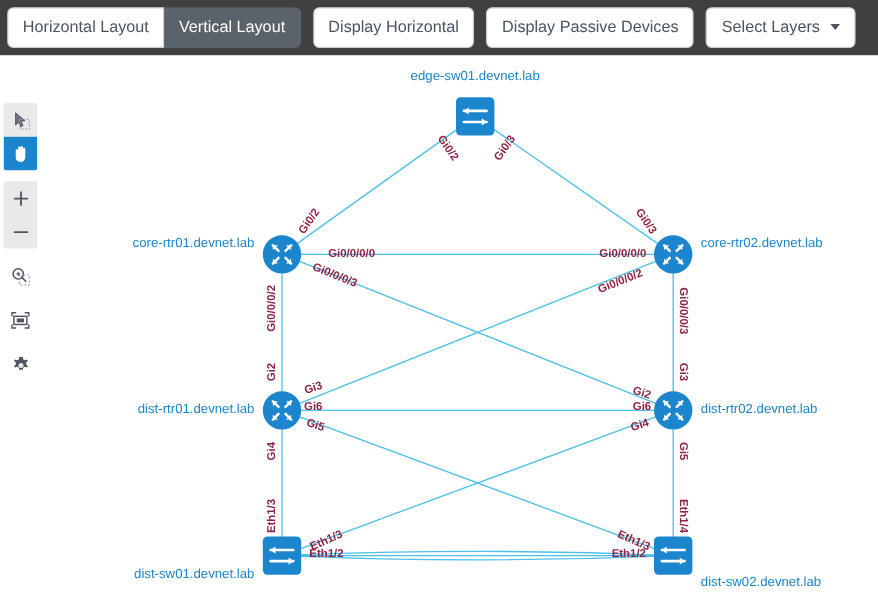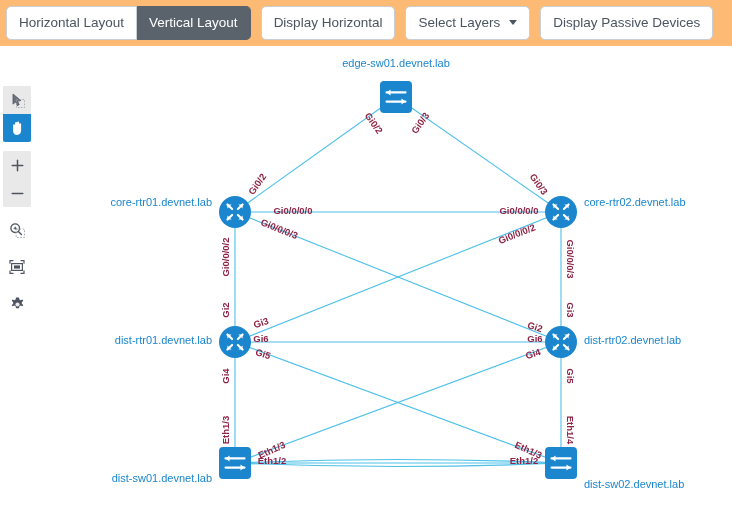--- a/index.html
+++ b/index.html
@@ -21,21 +21,21 @@
   #toolbar {
     position: absolute;
     top: 0; left: 0;
     width: 732px;
     height: 46px;
     display: flex;
     align-items: center;
     padding: 0 6px;
     box-sizing: border-box;
     gap: 10px;
-    background: #fdba74;
+    background: #404040;
   }
   .btn-group { display: flex; }
   .tbtn {
     font-family: "Liberation Sans", sans-serif;
     font-size: 13.5px;
     line-height: 1;
     color: #4a5560;
     background: #ffffff;
     border: 1px solid #c9ced4;
     border-radius: 5px;
@@ -116,25 +116,25 @@
 <body>
 
 <div id="app">
 
   <div id="toolbar">
     <div class="btn-group">
       <button class="tbtn">Horizontal Layout</button>
       <button class="tbtn active">Vertical Layout</button>
     </div>
     <button class="tbtn">Display Horizontal</button>
+    <button class="tbtn">Display Passive Devices</button>
     <button class="tbtn dropdown">
       <span>Select Layers</span>
       <span class="caret"></span>
     </button>
-    <button class="tbtn">Display Passive Devices</button>
   </div>
 
   <div id="tool-rail">
 
     <div class="rail-stack">
       <div class="rail-btn">
         <span>
           <svg width="17" height="17" viewBox="0 0 17 17">
             <path d="M4 2 L4 12.2 L6.6 9.8 L8.3 13.6 L10.2 12.7 L8.5 9.1 L11.8 8.6 Z" fill="#6d737c" stroke="#4f5560" stroke-width="0.8"></path>
             <rect x="7.5" y="7.5" width="8" height="8" fill="none" stroke="#9aa0a8" stroke-width="0.8" stroke-dasharray="1.6 1.4"></rect>

